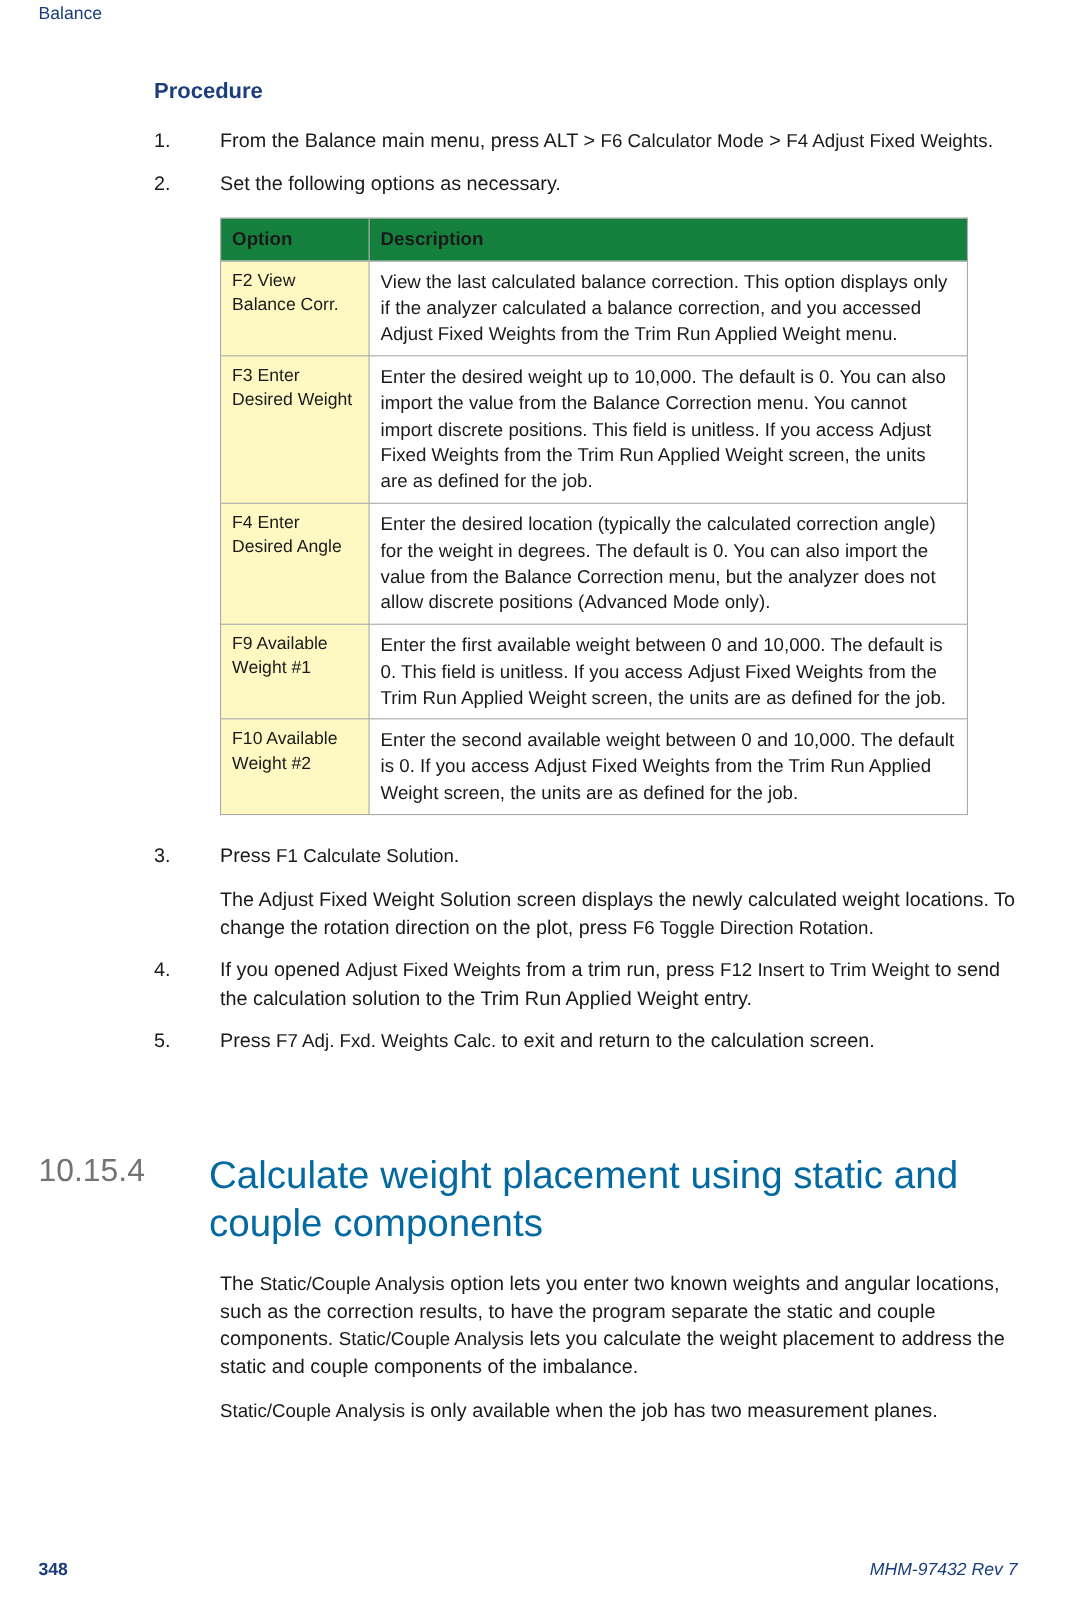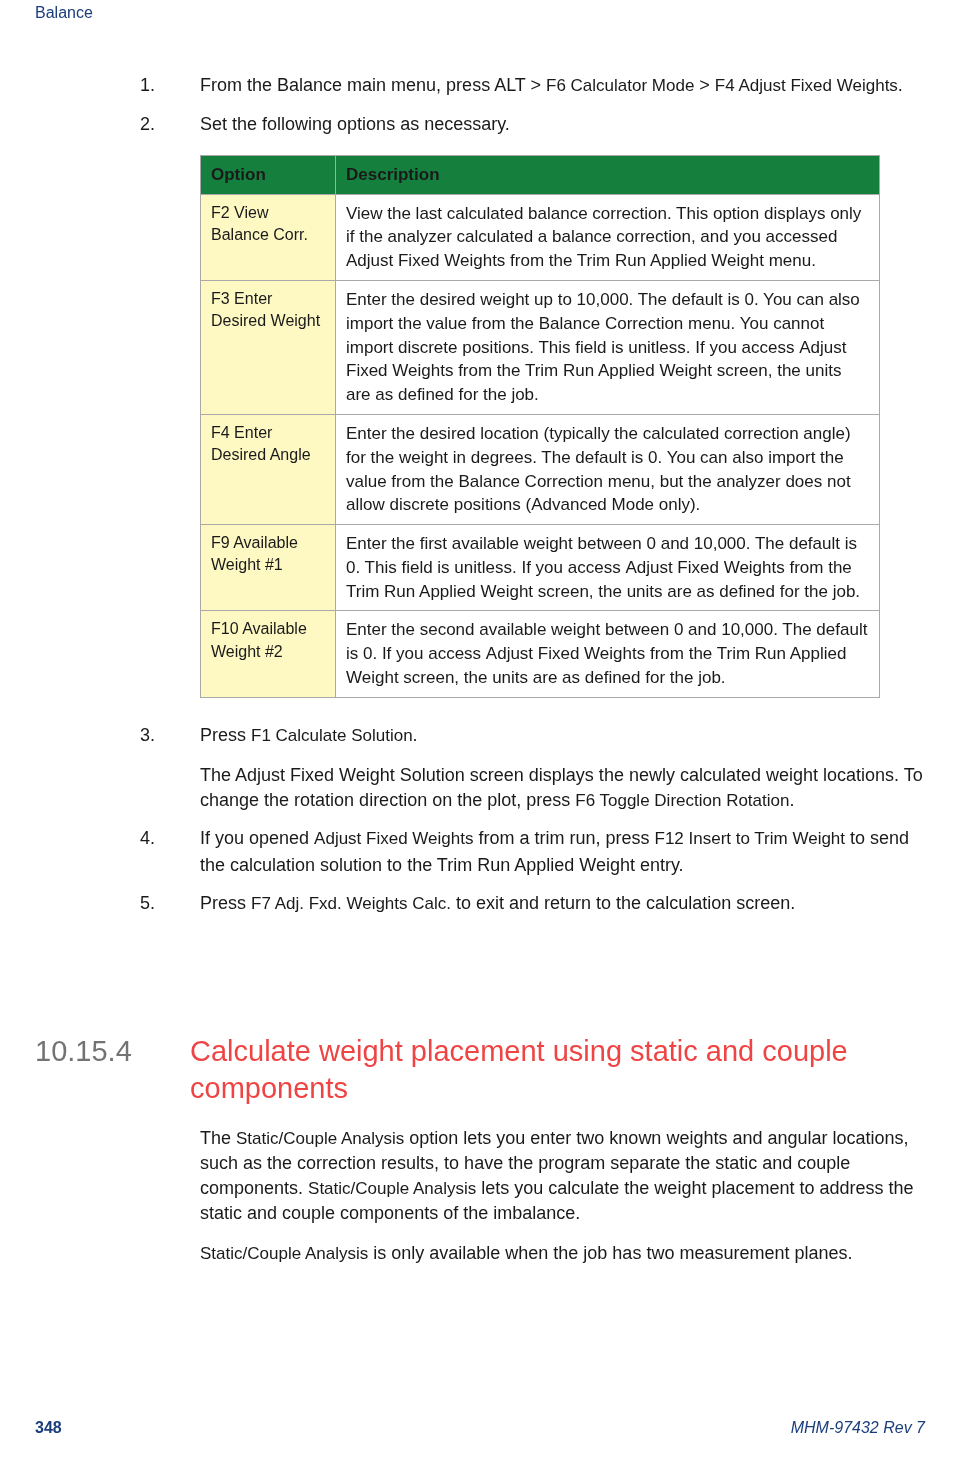--- a/index.html
+++ b/index.html
@@ -86,22 +86,22 @@
     }
     .section-num {
       color: #737373;
       font-size: 29px;
       font-weight: 400;
       width: 155px;
       flex-shrink: 0;
       padding-top: 2px;
     }
     .section-title {
-      color: #ef4444;
-      font-size: 29px;
+      color: #0369a1;
+      font-size: 35px;
       font-weight: 400;
       line-height: 1.25;
     }
     .body-para {
       line-height: 1.4;
       margin-bottom: 14px;
     }
     .footer {
       display: flex;
       justify-content: space-between;
@@ -113,20 +113,21 @@
     .footer .page-no { font-style: normal; font-weight: bold; }
   </style>
 </head>
 <body>
 
 <div class="page">
 
   <div class="header">Balance</div>
 
   <div class="content-wrap">
+    <h3 class="procedure-heading">Procedure</h3>
 
     <ol class="numbered">
       <li>
         <span>From the Balance main menu, press ALT &gt; </span><span class="inline-code">F6 Calculator Mode</span><span> &gt; </span><span class="inline-code">F4 Adjust Fixed Weights</span><span>.</span>
       </li>
 
       <li>
         <span>Set the following options as necessary.</span>
 
         <table class="options">

